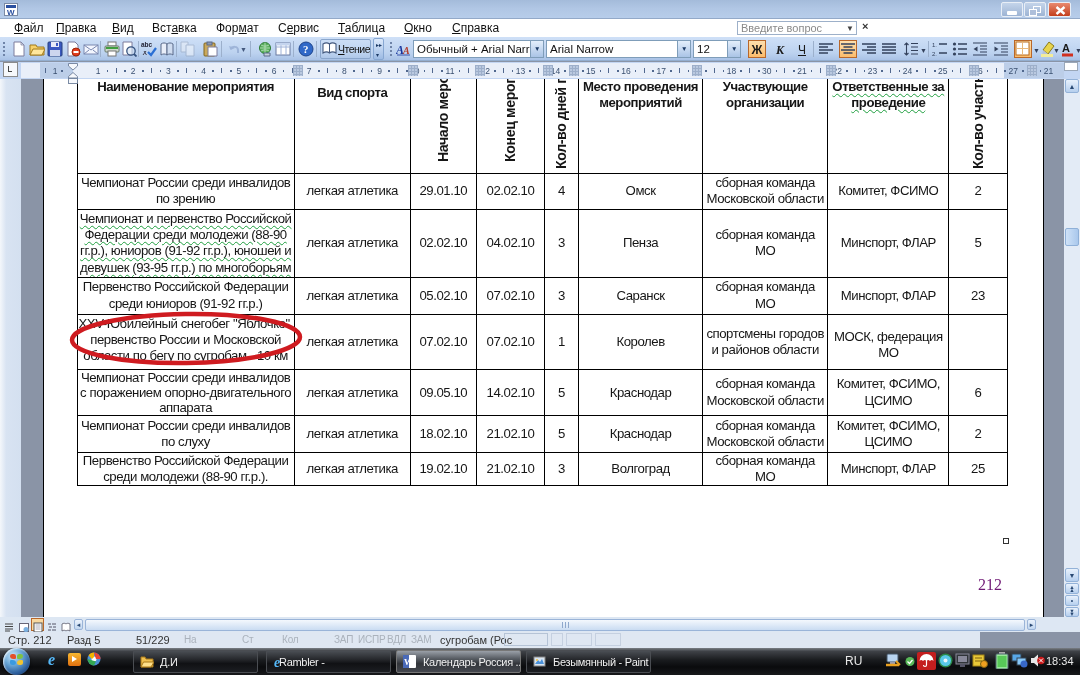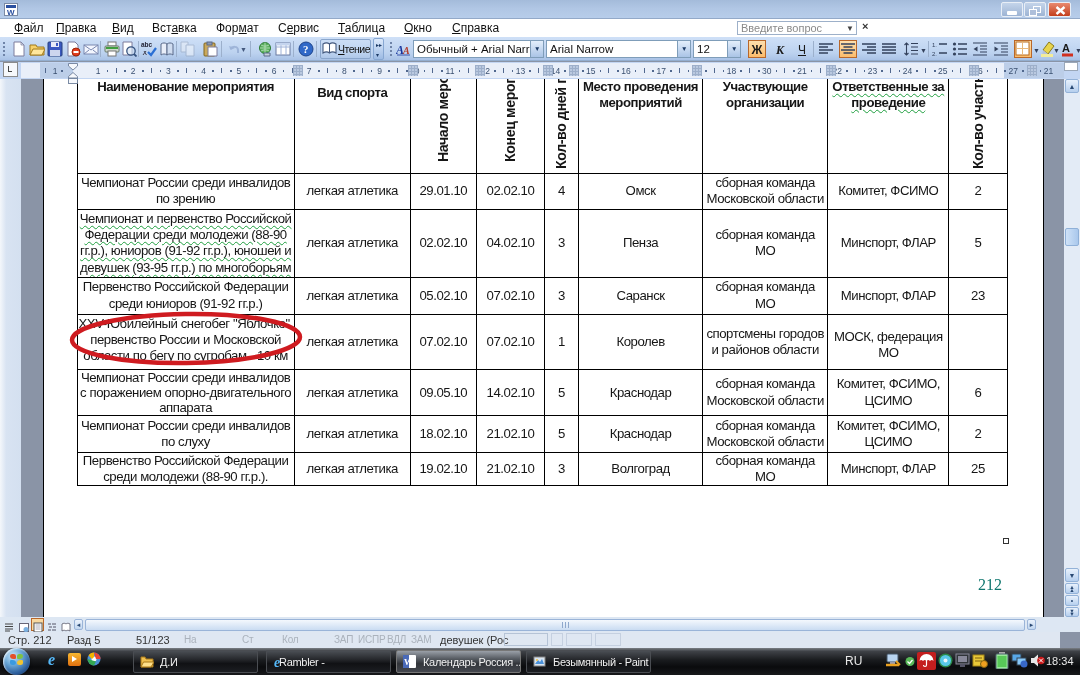--- a/index.html
+++ b/index.html
@@ -51,21 +51,21 @@
   
   table { border-collapse:collapse; table-layout:fixed; }
   td { border:1.4px solid #000; text-align:center; vertical-align:middle; font-size:13.2px; line-height:16.2px; color:#161616; overflow:hidden; padding:0 1px; white-space:nowrap; letter-spacing:-0.45px;}
   .hdr { font-weight:bold; vertical-align:top; padding-top:0px; }
   .rot { position:relative; }
   .rot div { position:absolute; left:50%; margin-left:8px; bottom:11px; transform-origin:0 100%; transform:rotate(-90deg); font-weight:bold; white-space:nowrap; line-height:16px; font-size:14.2px; letter-spacing:-0.4px; }
   .wavy { text-decoration:underline; text-decoration-style:wavy; text-decoration-color:#1e9e3e; text-decoration-thickness:1px; text-underline-offset:2px; }
 
   
   #hscroll { left:0; top:617px; width:1080px; height:15px; background:#dde7f3; }
-  #statusbar { left:0; top:632px; width:1060px; height:16px; background:#dfe7f2; font-size:11.5px; color:#333; }
+  #statusbar { left:0; top:632px; width:980px; height:16px; background:#dfe7f2; font-size:11.5px; color:#333; }
   #taskbar { left:0; top:648px; width:1080px; height:27px;
     background:linear-gradient(#7b7f85 0%, #3f4247 12%, #191b1e 45%, #0a0b0d 70%, #17181b 100%); }
   .sbtn { position:absolute; left:1px; width:14px; height:14px; background:linear-gradient(#e8f1fc,#b6cfee);
     border:1px solid #93b2d8; border-radius:2px; font-size:7px; color:#2a4a74; text-align:center; line-height:13px; }
   .vbtn { position:absolute; top:1px; width:13px; height:13px; border:1px solid transparent; }
   .vbtn.on { background:#f8d8a0; border:1px solid #b8672a; }
   .dim { color:#aab2bc; font-size:10px; letter-spacing:-0.2px; }
   #statusbar { font-size:11px; }
   #statusbar span { top:2px; }
   #orb { left:3px; top:0px; width:27px; height:27px; border-radius:50%;
@@ -517,21 +517,21 @@
           <td>Волгоград</td>
               <td>сборная команда<br>МО</td>
           <td>Минспорт, ФЛАР</td>
               <td>25</td>
         </tr>
       </tbody>
         </table>
       <svg class="abs" style="left:24px; top:232px;" width="236" height="56" viewBox="0 0 236 56">
         <ellipse cx="118" cy="27.5" rx="114" ry="24.5" fill="none" stroke="#cf1b20" stroke-width="4.5" transform="rotate(-0.8 118 28)"></ellipse>
       </svg>
-      <div class="abs" id="pagenum" style="left:934px; top:497px; font-family:'Liberation Serif',serif; font-size:16px; color:#0f766e;">212</div>
+      <div class="abs" id="pagenum" style="left:934px; top:497px; font-family:'Liberation Serif',serif; font-size:16px; color:#701a75;">212</div>
       <div class="abs" style="left:959px; top:459px; width:6px; height:6px; border:1px solid #333; background:#fff;"></div>
     </div>
     <div class="abs" id="vscroll">
       <div class="sbtn" style="top:0px;">▲</div>
       <div class="abs" style="left:1px;top:149px;width:14px;height:18px;background:linear-gradient(90deg,#cfe2f8,#aac8ec);border:1px solid #8fb0d8;border-radius:2px;"></div>
       <div class="sbtn" style="top:489px;">▼</div>
       <div class="sbtn" style="top:504px;height:11px;font-size:5.5px;line-height:3px;padding-top:2px;">▲<br>▲</div>
       <div class="sbtn" style="top:516px;height:11px;line-height:9px;">•</div>
       <div class="sbtn" style="top:528px;height:10px;font-size:5.5px;line-height:3px;padding-top:1.5px;">▼<br>▼</div>
     </div>
@@ -557,29 +557,29 @@
         </svg></div>
     <div class="abs" style="left:74px;top:2px;width:9px;height:11px;background:linear-gradient(#eaf2fc,#c0d6f0);border:1px solid #9ab4d8;border-radius:2px;font-size:7px;color:#2a4a74;text-align:center;line-height:10px;">◂</div>
     <div class="abs" style="left:85px;top:1.5px;width:940px;height:12px;background:linear-gradient(#f4f8fd,#cadcf2);border:1px solid #9ab4d8;border-radius:2px;">
       <div class="abs" style="left:476px;top:2.5px;width:8px;height:6px;background-image:repeating-linear-gradient(90deg,#8fa8cc 0 1px,transparent 1px 3px);"></div>
     </div>
     <div class="abs" style="left:1027px;top:2px;width:9px;height:11px;background:linear-gradient(#eaf2fc,#c0d6f0);border:1px solid #9ab4d8;border-radius:2px;font-size:7px;color:#2a4a74;text-align:center;line-height:10px;">▸</div>
   </div>
   <div class="abs" id="statusbar">
     <span class="abs" style="left:8px;">Стр. 212</span>
     <span class="abs" style="left:67px;">Разд 5</span>
-    <span class="abs" style="left:136px;">51/123</span>
+    <span class="abs" style="left:136px;">51/229</span>
     <span class="abs dim" style="left:184px;">На</span>
     <span class="abs dim" style="left:242px;">Ст</span>
     <span class="abs dim" style="left:282px;">Кол</span>
     <span class="abs dim" style="left:334px;">ЗАП</span>
     <span class="abs dim" style="left:358px;text-align:center;">ИСПР</span>
     <span class="abs dim" style="left:387px;">ВДЛ</span>
     <span class="abs dim" style="left:411px;">ЗАМ</span>
-    <span class="abs" style="left:440px;">девушек (Рос</span>
+    <span class="abs" style="left:440px;">сугробам (Рос</span>
     <span class="abs" style="left:504px;top:1px;width:44px;height:13px;border:1px solid #b5c3d6;"></span>
     <span class="abs" style="left:551px;top:1px;width:12px;height:13px;border:1px solid #c5d0e0;"></span>
     <span class="abs" style="left:566px;top:1px;width:26px;height:13px;border:1px solid #c5d0e0;"></span>
     <span class="abs" style="left:595px;top:1px;width:26px;height:13px;border:1px solid #c5d0e0;"></span>
   </div>
   <div class="abs" id="taskbar">
     <div class="abs" id="orb">
       <div class="abs" style="left:7px;top:6px;width:6px;height:5px;background:#e4502a;border-radius:40% 40% 20% 60%;"></div>
       <div class="abs" style="left:14px;top:6px;width:6px;height:5px;background:#7ec242;border-radius:40% 40% 60% 20%;"></div>
       <div class="abs" style="left:7px;top:12px;width:6px;height:5px;background:#3a9ae0;border-radius:20% 60% 40% 40%;"></div>

